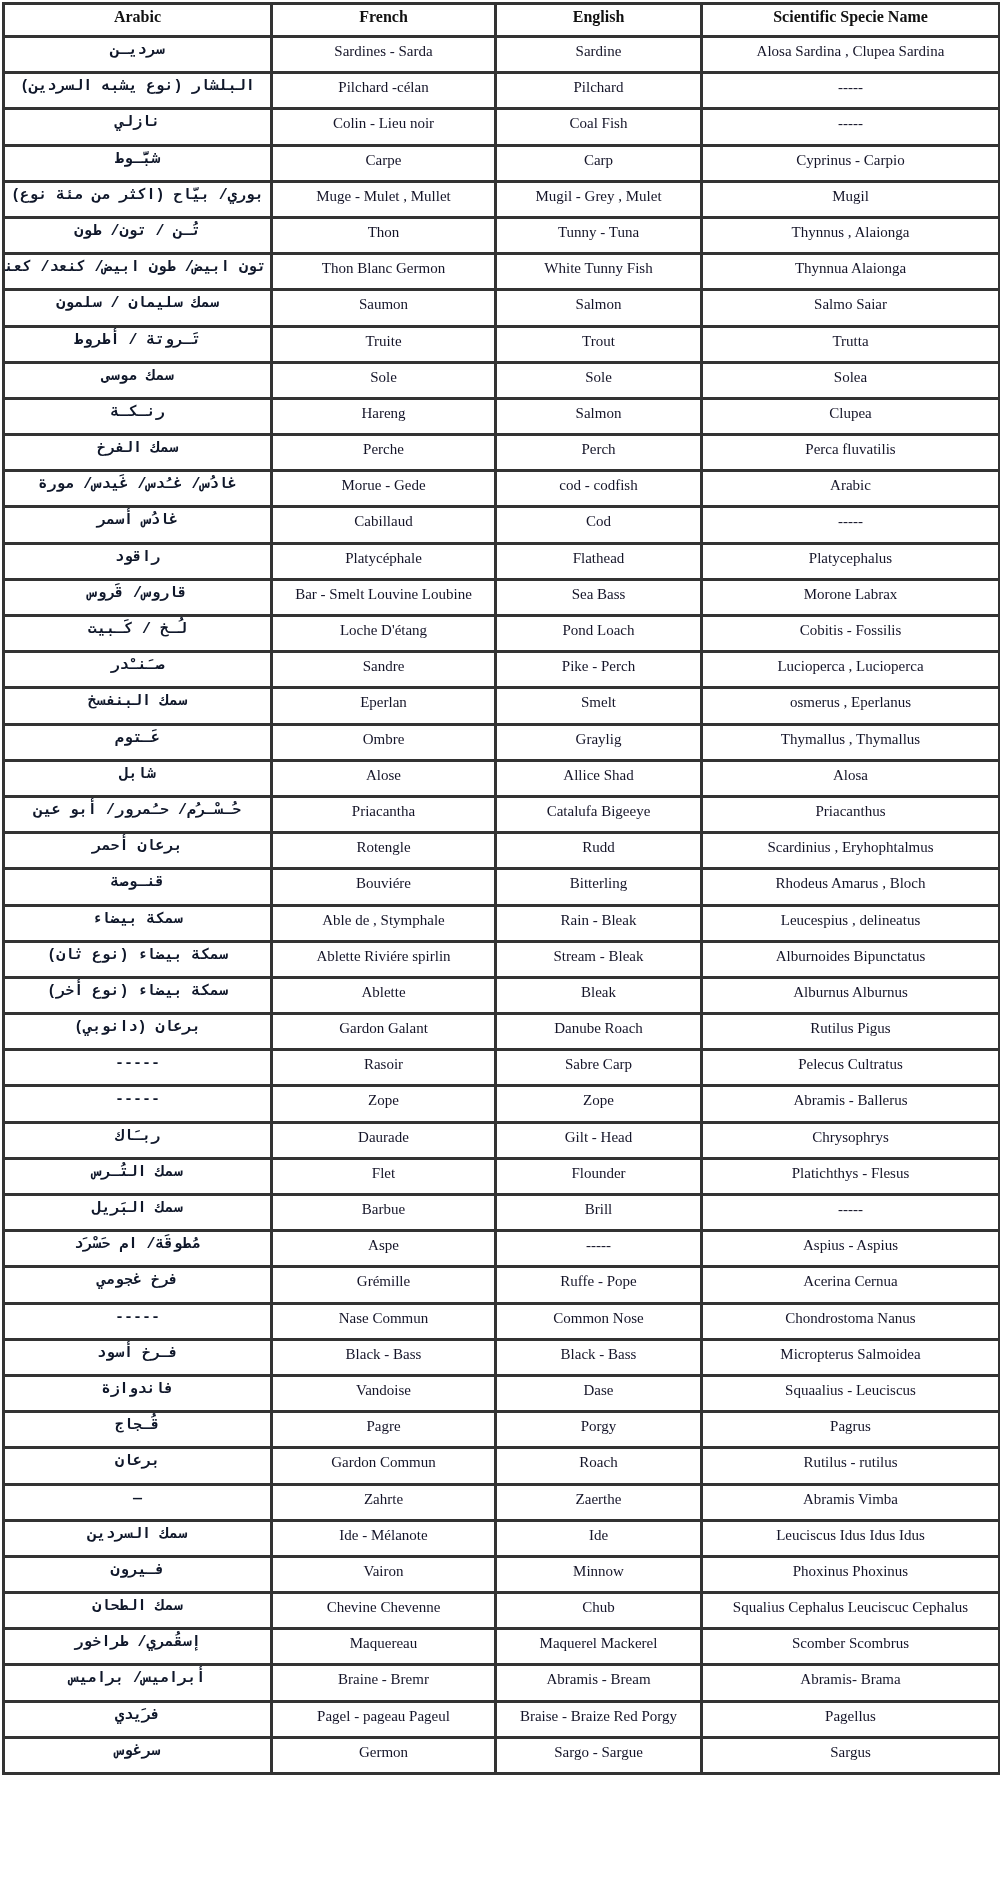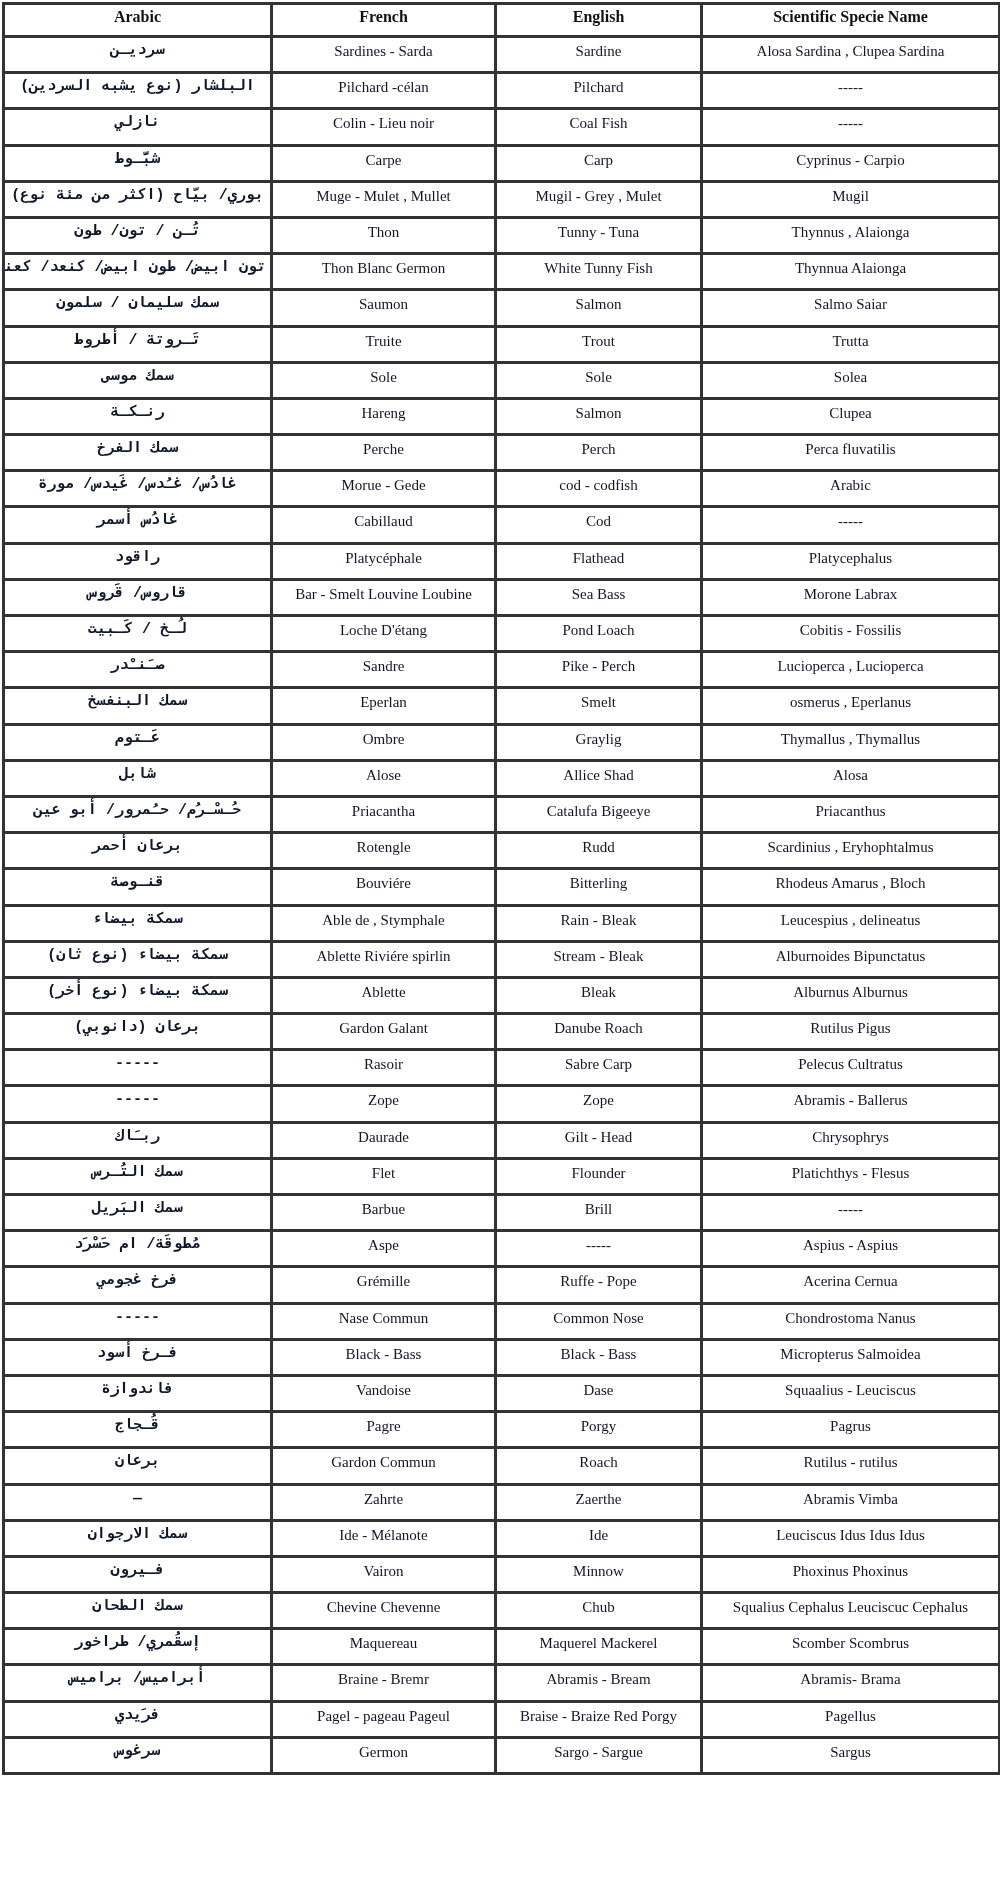--- a/index.html
+++ b/index.html
@@ -298,21 +298,21 @@
           <td>Roach</td>
           <td>Rutilus - rutilus</td>
         </tr>
         <tr>
           <td class="ar">—</td>
           <td>Zahrte</td>
           <td>Zaerthe</td>
           <td>Abramis Vimba</td>
         </tr>
         <tr>
-          <td class="ar">سمك الارجوان</td>
+          <td class="ar">سمك السردين</td>
           <td>Ide - Mélanote</td>
           <td>Ide</td>
           <td>Leuciscus Idus Idus Idus</td>
         </tr>
         <tr>
           <td class="ar">فـيرون</td>
           <td>Vairon</td>
           <td>Minnow</td>
           <td>Phoxinus Phoxinus</td>
         </tr>

